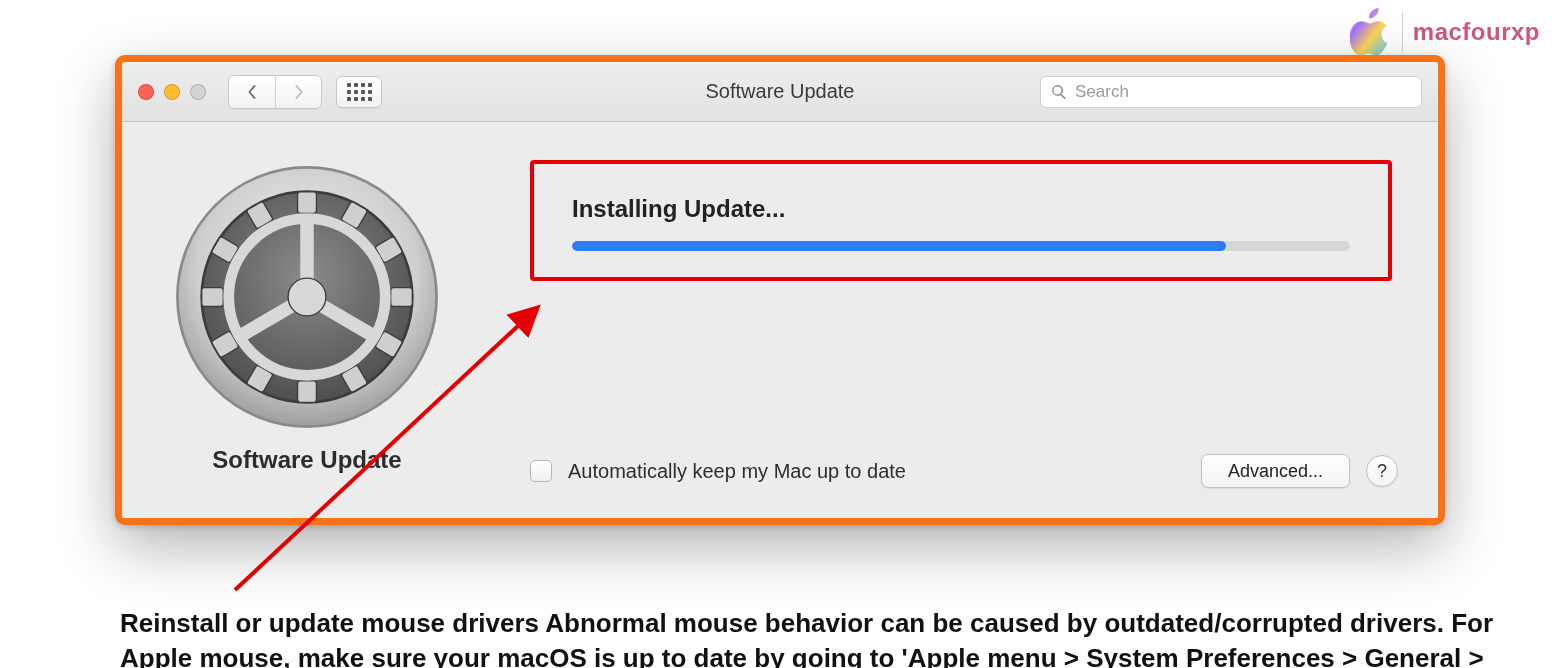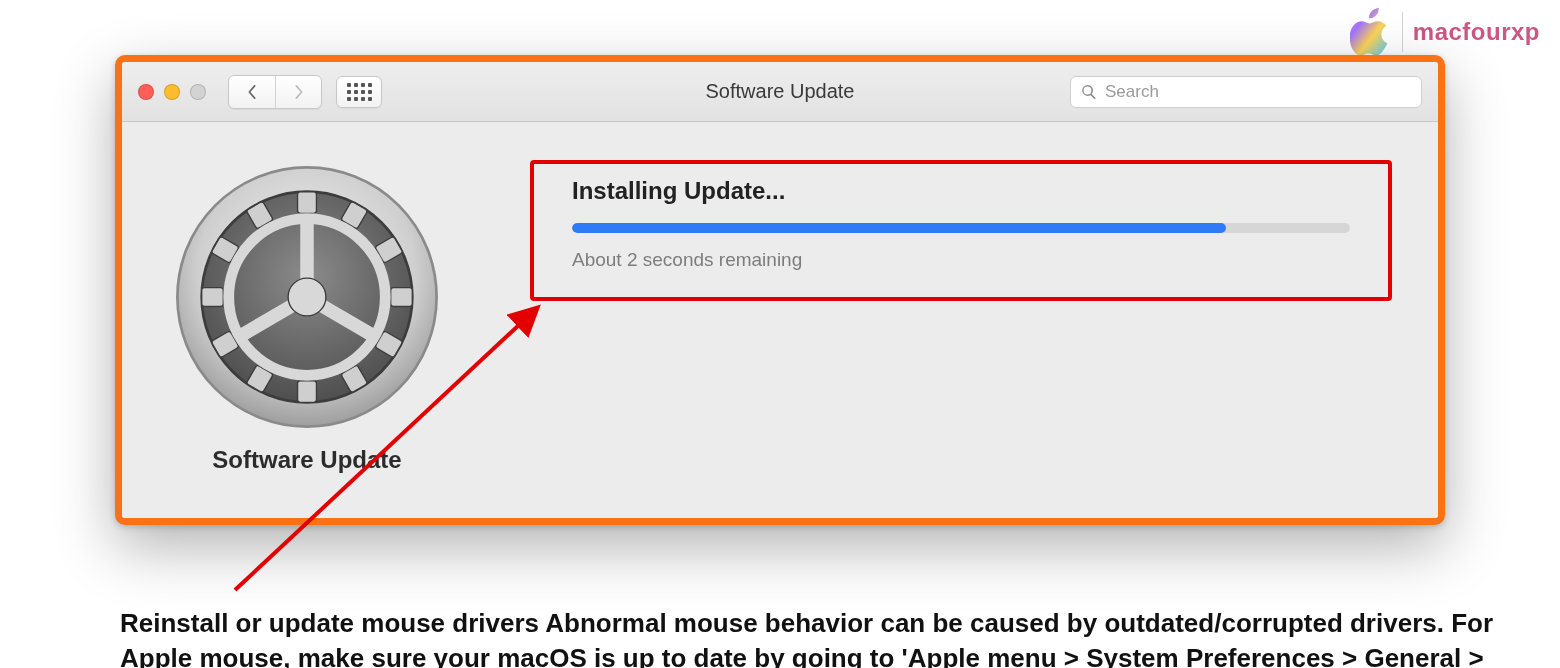--- a/index.html
+++ b/index.html
@@ -121,21 +121,21 @@
     position: absolute;
     left: 0; right: 0;
     text-align: center;
     font-size: 20px;
     color: #3a3a3a;
     pointer-events: none;
   }
 
   .search-wrap {
     margin-left: auto;
-    width: 352px;
+    width: 382px;
     height: 32px;
     background: #ffffff;
     border: 1px solid #cfcfcf;
     border-radius: 6px;
     display: flex;
     align-items: center;
     padding: 0 10px;
     gap: 8px;
   }
   .search-wrap svg { width: 16px; height: 16px; fill:#8d8d8d; flex-shrink: 0; }
@@ -179,21 +179,21 @@
     display: flex;
     flex-direction: column;
     position: relative;
     padding-top: 38px;
     padding-right: 40px;
   }
 
   .highlight-box {
     border: 4px solid #e30000;
     border-radius: 4px;
-    padding: 13px 38px 26px 38px;
+    padding: 31px 38px 26px 38px;
     margin-left: 38px;
     margin-right: 6px;
   }
   .install-title {
     font-size: 24px;
     font-weight: 700;
     color: #222;
     margin-bottom: 18px;
   }
   .progress-track {
@@ -397,23 +397,29 @@
       <div class="label">Software Update</div>
     </div>
 
     <div class="main-col">
 
       <div class="highlight-box">
         <div class="install-title">Installing Update...</div>
         <div class="progress-track">
           <div class="progress-fill" id="progress-fill" style="width: 84%;"></div>
         </div>
-        <div class="remaining">About 2 seconds remaining</div>
       </div>
 
+      <div class="bottom-row">
+        <div class="checkbox"></div>
+        <div class="auto-label">Automatically keep my Mac up to date</div>
+        <div class="spacer"></div>
+        <button class="adv-btn">Advanced...</button>
+        <button class="help-btn">?</button>
+      </div>
 
     </div>
   </div>
 </div>
 
 <svg class="arrow-svg" viewBox="0 0 340 300">
   <defs>
     <marker id="arrowhead" markerWidth="8" markerHeight="8" refX="6" refY="4" orient="auto">
       <path d="M0,0 L8,4 L0,8 z" fill="#e30000"></path>
     </marker>

